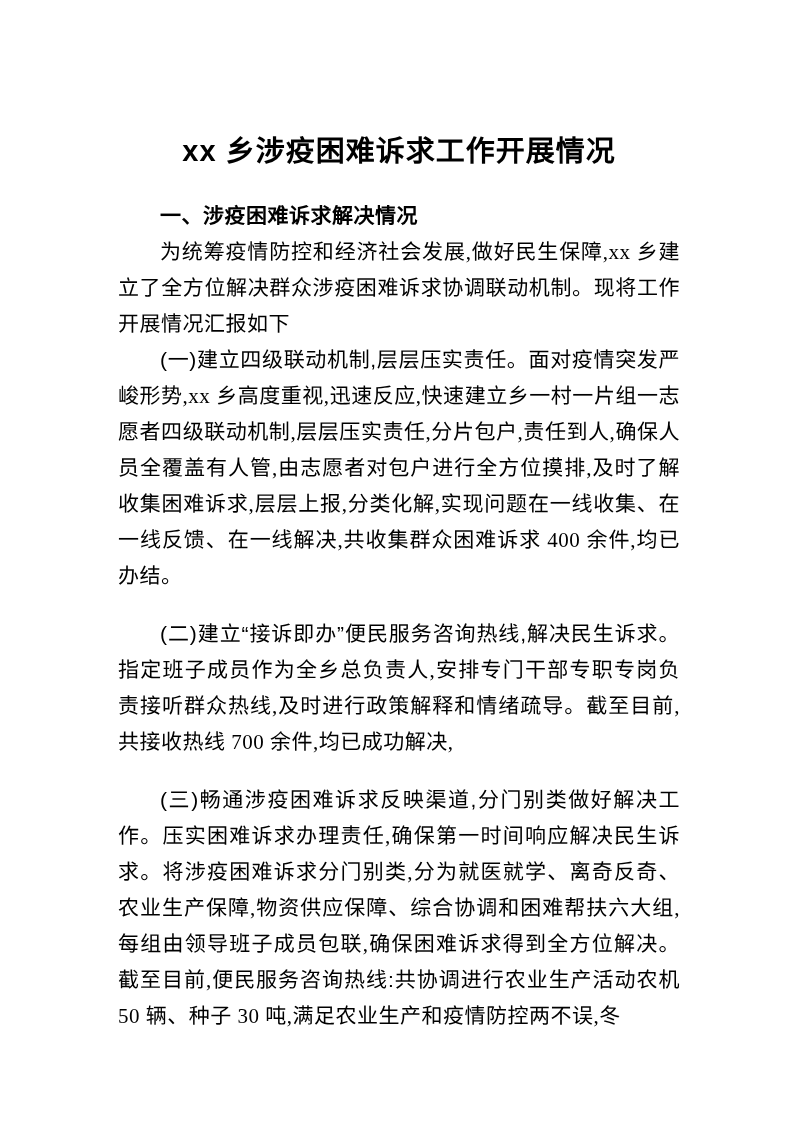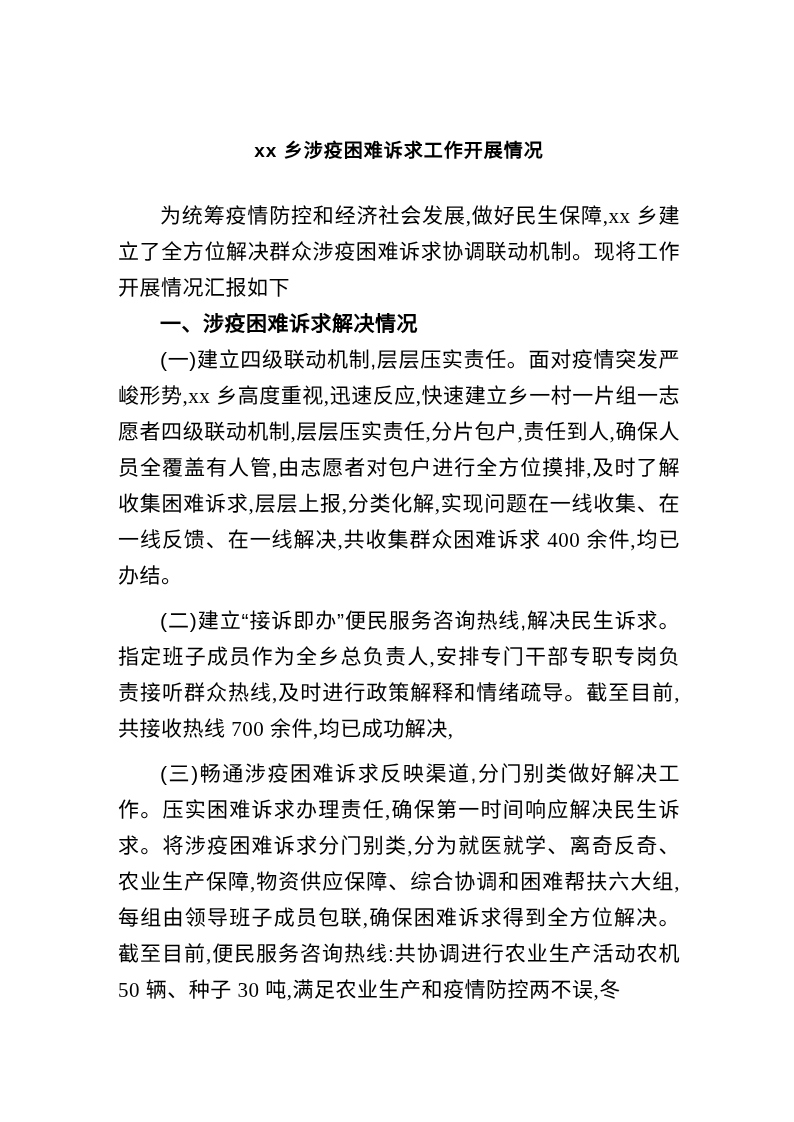--- a/index.html
+++ b/index.html
@@ -16,37 +16,37 @@
     background: #ffffff;
     color: #000000;
     padding: 130px 114px 0 118px;
     overflow: hidden;
     font-family: "Liberation Serif", serif;
   }
   .doc-title {
     margin: 0 0 26px 0;
     font-family: "Liberation Sans", sans-serif;
     font-weight: 700;
-    font-size: 19px;
+    font-size: 29px;
     line-height: 42px;
     text-align: center;
     letter-spacing: 1px;
     color: #000000;
   }
   .para {
     margin: 0;
     font-size: 21px;
     line-height: 36px;
     letter-spacing: 0.5px;
     text-align: justify;
     text-indent: 2em;
     color: #000000;
   }
   .para.spaced {
-    margin-top: 9px;
+    margin-top: 22px;
   }
   .sec-heading {
     font-family: "Liberation Sans", sans-serif;
     font-weight: 700;
   }
   .seg-bold {
     font-family: "Liberation Sans", sans-serif;
     font-weight: 400;
   }
   .seg-regular {
@@ -54,23 +54,23 @@
     font-weight: 400;
   }
 </style>
 </head>
 <body>
 
 <div class="page">
 
   <h1 class="doc-title">xx 乡涉疫困难诉求工作开展情况</h1>
 
+  <p class="para sec-heading"><span>一、涉疫困难诉求解决情况</span></p>
+
   <p class="para"><span class="seg-regular">为统筹疫情防控和经济社会发展,做好民生保障,xx 乡建立了全方位解决群众涉疫困难诉求协调联动机制。现将工作开展情况汇报如下</span></p>
-
-  <p class="para sec-heading"><span>一、涉疫困难诉求解决情况</span></p>
 
   <p class="para"><span class="seg-bold">(一)建立四级联动机制,层层压实责任。</span><span class="seg-regular">面对疫情突发严峻形势,xx 乡高度重视,迅速反应,快速建立乡一村一片组一志愿者四级联动机制,层层压实责任,分片包户,责任到人,确保人员全覆盖有人管,由志愿者对包户进行全方位摸排,及时了解收集困难诉求,层层上报,分类化解,实现问题在一线收集、在一线反馈、在一线解决,共收集群众困难诉求 400 余件,均已办结。</span></p>
 
   <p class="para spaced"><span class="seg-bold">(二)建立“接诉即办”便民服务咨询热线,解决民生诉求。</span><span class="seg-regular">指定班子成员作为全乡总负责人,安排专门干部专职专岗负责接听群众热线,及时进行政策解释和情绪疏导。截至目前,共接收热线 700 余件,均已成功解决,</span></p>
 
   <p class="para spaced"><span class="seg-bold">(三)畅通涉疫困难诉求反映渠道,分门别类做好解决工作。</span><span class="seg-regular">压实困难诉求办理责任,确保第一时间响应解决民生诉求。将涉疫困难诉求分门别类,分为就医就学、离奇反奇、农业生产保障,物资供应保障、综合协调和困难帮扶六大组,每组由领导班子成员包联,确保困难诉求得到全方位解决。截至目前,</span><span class="seg-bold">便民服务咨询热线:</span><span class="seg-regular">共协调进行农业生产活动农机 50 辆、种子 30 吨,满足农业生产和疫情防控两不误,冬</span></p>
 
 </div>
 
 </body></html>

